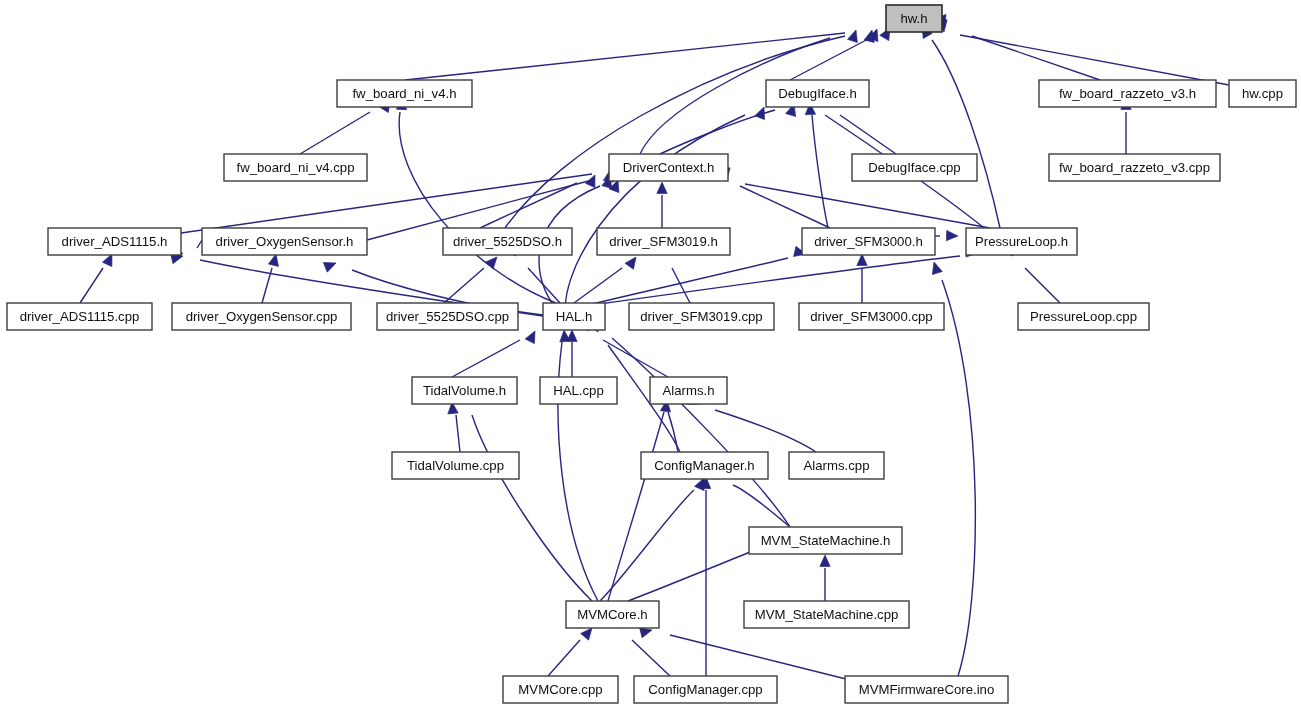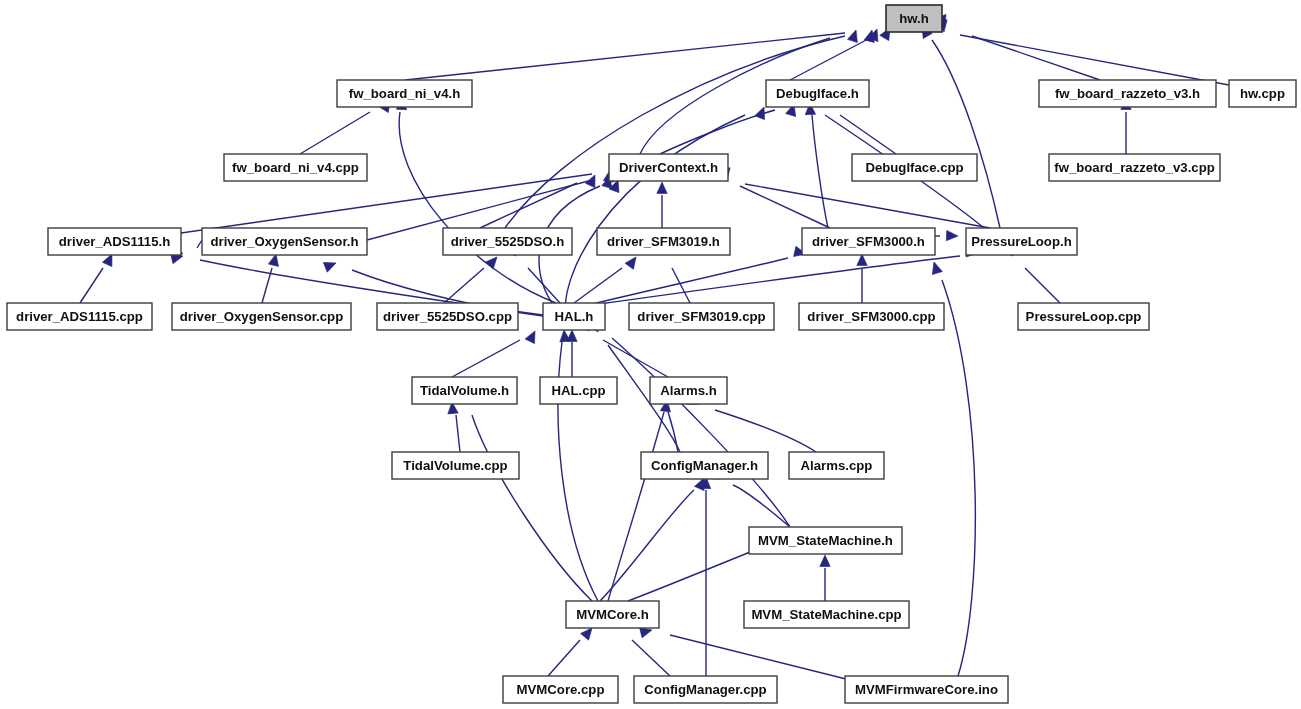--- a/index.html
+++ b/index.html
@@ -7,21 +7,20 @@
     padding: 0;
     background: #ffffff;
   }
   #graph-root {
     position: relative;
     width: 1301px;
     height: 709px;
     background: #ffffff;
     font-family: "Liberation Sans", sans-serif;
     overflow: hidden;
-    font-weight: bold;
   }
   #graph-svg {
     position: absolute;
     left: 0;
     top: 0;
     width: 1301px;
     height: 709px;
   }
   .edge-path {
     fill: none;

